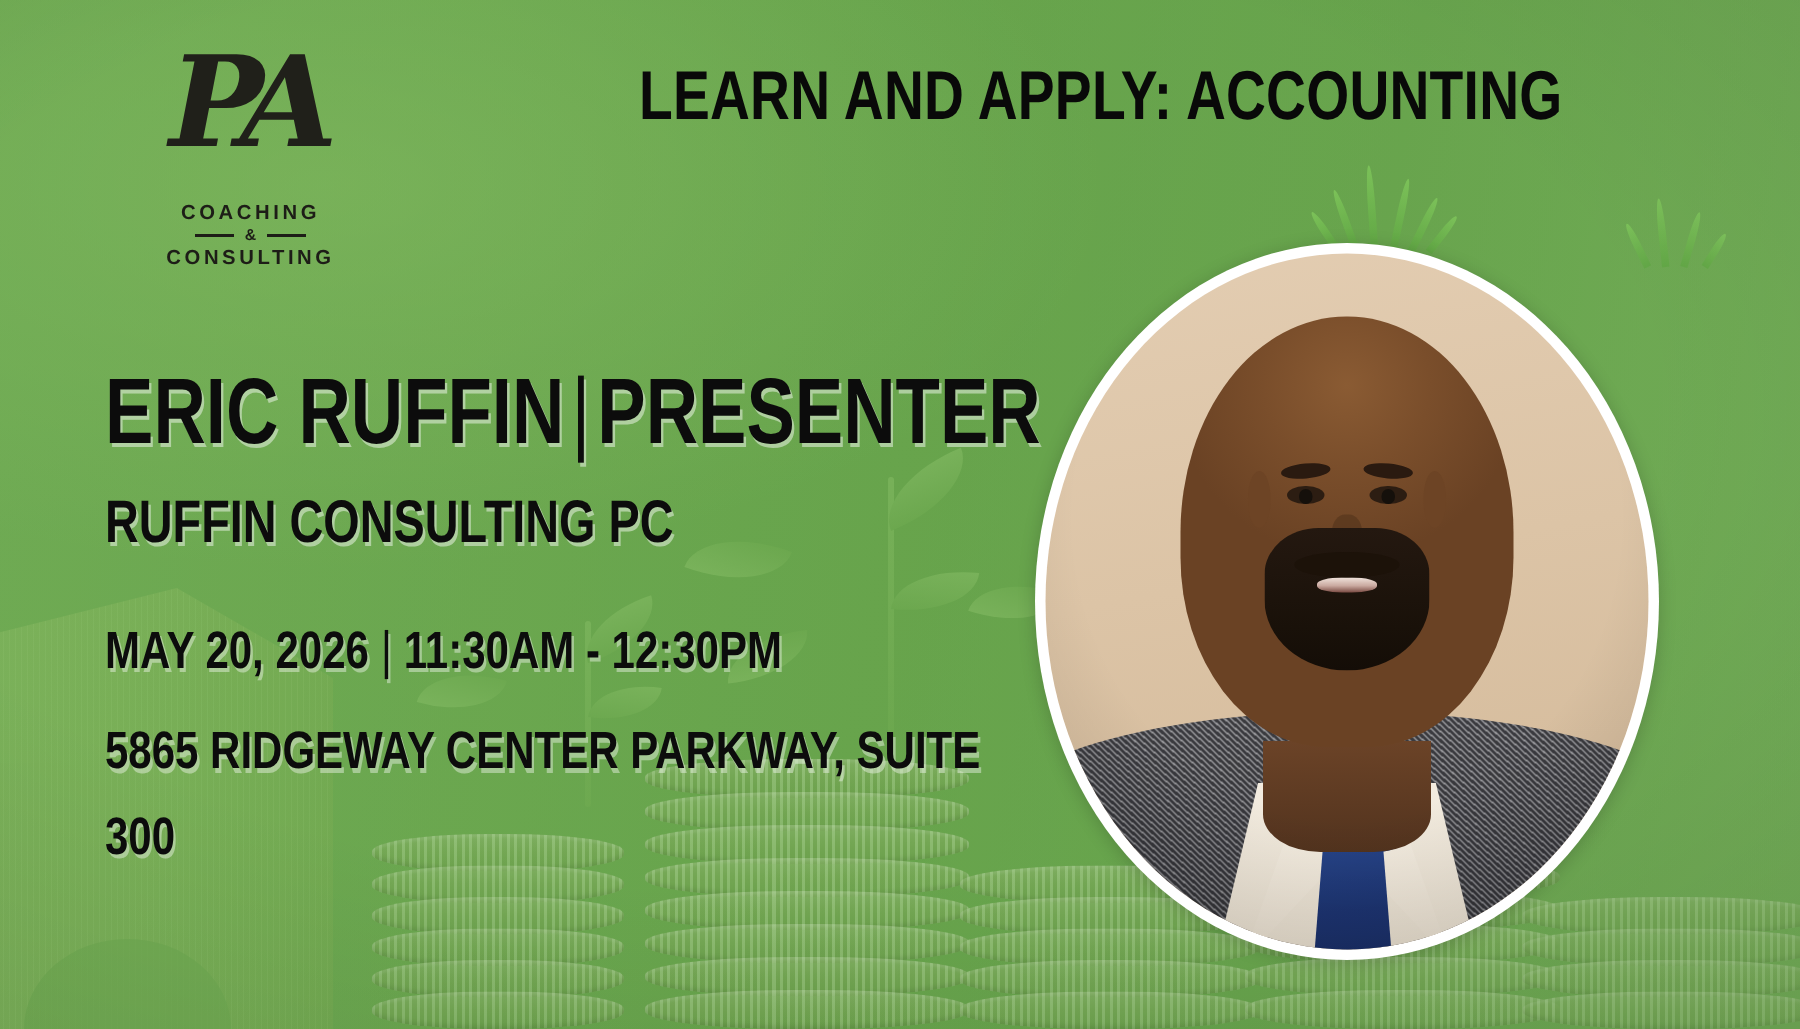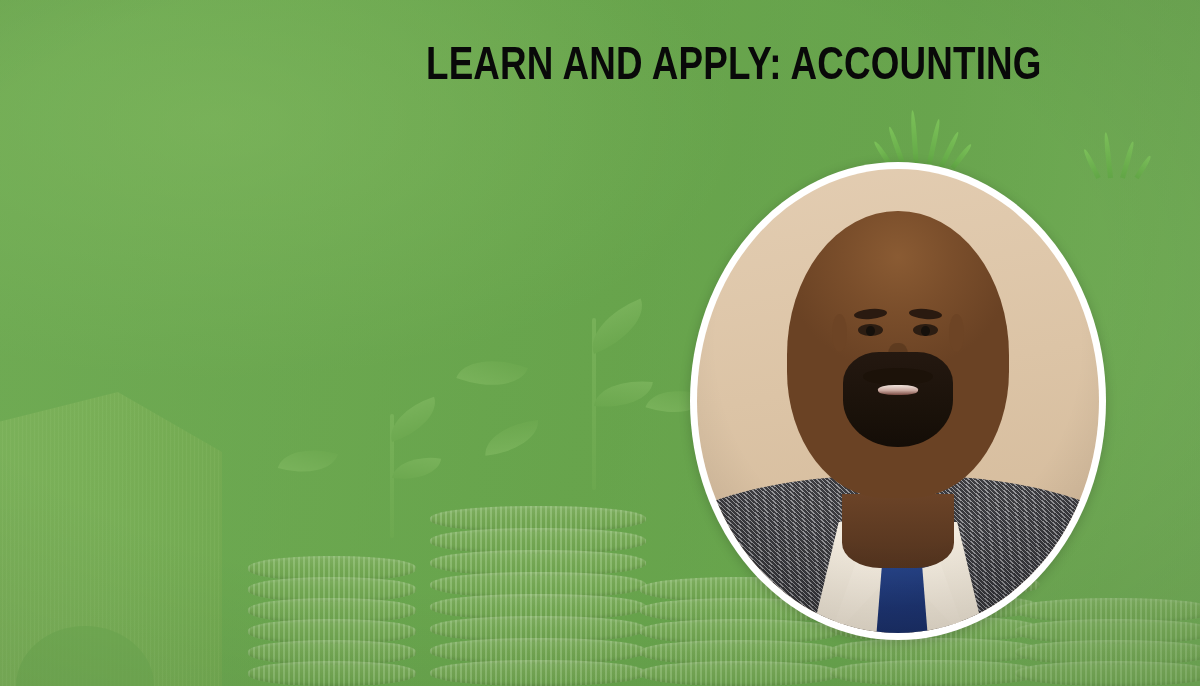--- a/index.html
+++ b/index.html
@@ -429,23 +429,49 @@
       <div class="blade" style="left:28px; height:46px; transform:rotate(-6deg);"></div>
       <div class="blade" style="left:40px; height:38px; transform:rotate(16deg);"></div>
       <div class="blade" style="left:16px; height:32px; transform:rotate(-26deg);"></div>
       <div class="blade" style="left:54px; height:26px; transform:rotate(32deg);"></div>
     </div>
 
     <div class="bg-tint"></div>
     <div class="bg-vignette"></div>
   </div>
 
+  <div id="logo">
+    <span class="logo-mark">PA</span>
+    <div class="logo-words">
+      <div class="logo-line1">COACHING</div>
+      <div class="logo-line2">
+        <span class="logo-rule"></span>
+        <span class="logo-amp">&amp;</span>
+        <span class="logo-rule"></span>
+      </div>
+      <div class="logo-line3">CONSULTING</div>
+    </div>
+  </div>
 
   <div id="headline">LEARN AND APPLY: ACCOUNTING</div>
 
+  <div id="info">
+
+    <div id="presenter" class="cond">
+      <span>ERIC RUFFIN</span><span class="pipe">|</span><span>PRESENTER</span>
+    </div>
+
+    <div id="company" class="cond">RUFFIN CONSULTING PC</div>
+
+    <div id="datetime" class="cond">
+      <span>MAY 20, 2026</span><span class="pipe">|</span><span>11:30AM - 12:30PM</span>
+    </div>
+
+    <div id="address" class="cond">5865 RIDGEWAY CENTER PARKWAY, SUITE 300</div>
+  </div>
 
   <div id="portrait-wrap">
     <div id="portrait-ring"></div>
     <div id="portrait">
       <div class="suit"></div>
       <div class="shirt"></div>
       <div class="collar-l"></div>
       <div class="collar-r"></div>
       <div class="tie"></div>
       <div class="tie-knot"></div>

